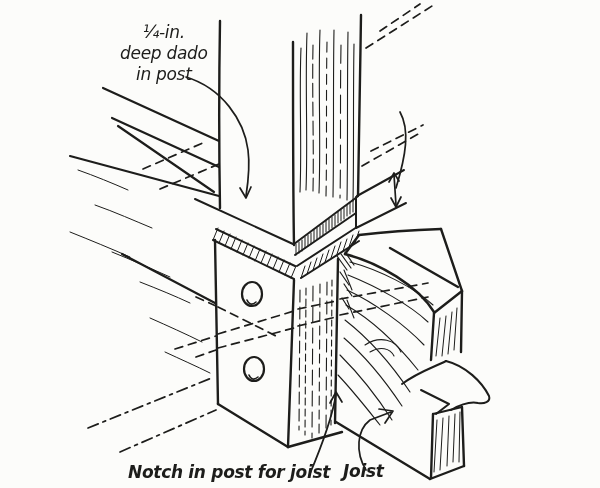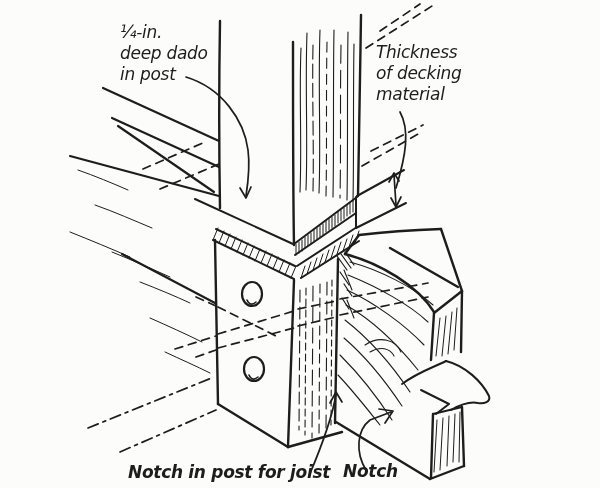--- a/index.html
+++ b/index.html
@@ -1,20 +1,20 @@
 <!DOCTYPE html>
 <html><head>
 <meta charset="utf-8">
 <style>
   html,body{margin:0;padding:0;}
   #stage{position:relative;width:600px;height:488px;overflow:hidden;background:#fcfcfa;
          font-family:"DejaVu Sans",sans-serif;}
   #drawing{position:absolute;left:0;top:0;}
   .lbl{position:absolute;font-style:italic;font-size:17px;line-height:21px;
-       letter-spacing:-0.3px;color:#1d1d1b;white-space:pre-line;}
+       letter-spacing:-0.3px;color:#1d1d1b;white-space:pre-line;text-align:center;}
   .nowrap{white-space:nowrap;font-weight:bold;}
 </style>
 </head>
 <body>
 
 <div id="stage">
 
 <svg id="drawing" width="600" height="488" viewBox="0 0 600 488" stroke="#1d1d1b" fill="none" stroke-linecap="round" stroke-linejoin="round">
 
   <g stroke-width="2.2">
@@ -171,20 +171,17 @@
   <g stroke-width="1.7">
     <path d="M366,470 C355,452 357,430 370,420 L391,412"></path>
     <path d="M379,409 L393,411 L385,423"></path>
   </g>
 </svg>
 
   <div class="lbl" style="left:120px;top:22px;">¼-in.
 deep dado
 in post</div>
 
-  <div class="lbl" style="left:376px;top:42px;">Thickness
-of decking
-material</div>
 
   <div class="lbl nowrap" style="left:128px;top:462px;">Notch in post for joist</div>
 
-  <div class="lbl nowrap" style="left:343px;top:461px;">Notch</div>
+  <div class="lbl nowrap" style="left:343px;top:461px;">Joist</div>
 </div>
 
 </body></html>

